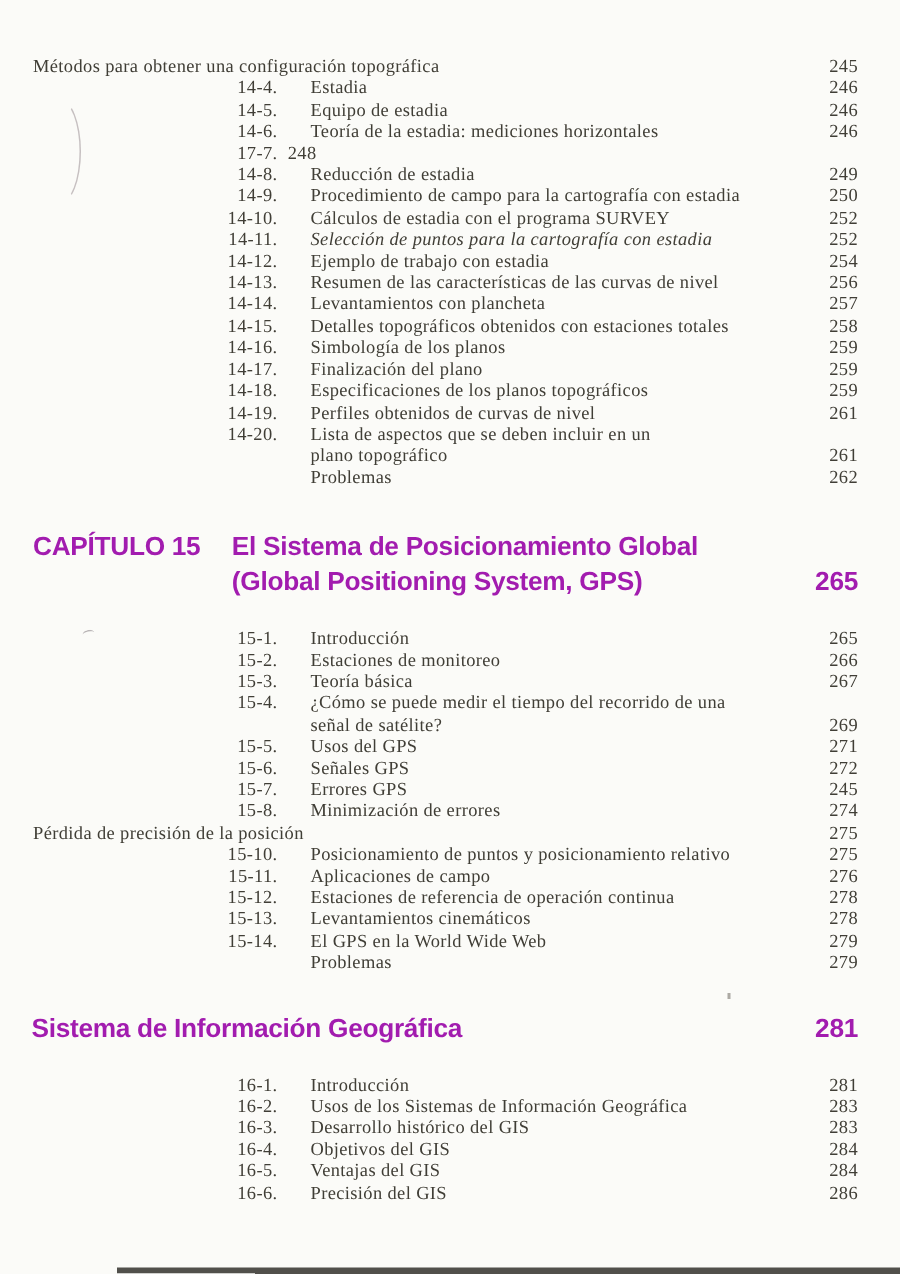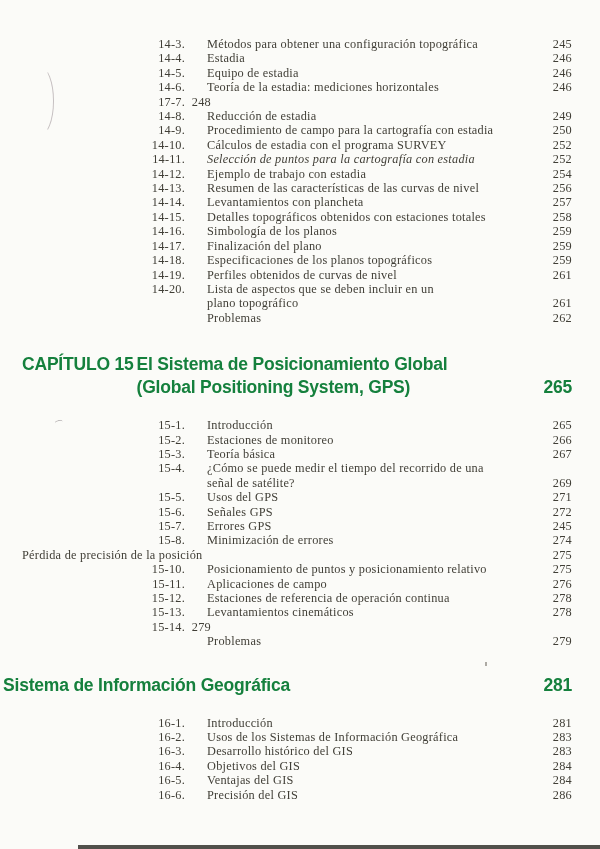--- a/index.html
+++ b/index.html
@@ -42,44 +42,43 @@
   .num{flex:0 0 185px;text-align:right;white-space:pre;}
   .title{flex:1;margin-left:22px;}
   .title.italic .t1{font-style:italic;}
   .t1,.t2{display:block;}
   .pg{flex:0 0 auto;min-width:26px;text-align:right;align-self:flex-end;}
 
   
   .chap{
     display:flex;align-items:flex-start;
     font-family:"Liberation Sans", sans-serif;font-weight:700;
-    font-size:17.5px;line-height:23px;color:#15803d;letter-spacing:-0.2px;
+    font-size:17.5px;line-height:23px;color:#a21caf;letter-spacing:-0.2px;
   }
   .chap-label{flex:0 0 auto;margin-left:22px;white-space:pre;}
-  .chap-title{flex:1;margin-left:3px;}
+  .chap-title{flex:1;margin-left:21px;}
   .chap-line{display:block;}
   .chap-page{flex:0 0 auto;min-width:30px;text-align:right;align-self:flex-end;}
   .chap-15{margin-top:28px;margin-bottom:19px;}
   .chap-16{margin-top:25px;margin-bottom:19px;}
 </style>
 </head>
 <body>
 
 <div class="page">
 
   <div class="arc-artifact"></div>
   <div class="speck-tilde"></div>
   <div class="speck-dot"></div>
 
   <main class="toc">
 
     <section class="entries">
 
         <div class="row">
-          <span class="num">14-3.</span>
           <span class="title">
             <span class="t1">Métodos para obtener una configuración topográfica</span>
 
           </span>
           <span class="pg">245</span>
         </div>
 
         <div class="row">
           <span class="num">14-4.</span>
           <span class="title">
@@ -361,20 +360,24 @@
           <span class="num">15-13.</span>
           <span class="title">
             <span class="t1">Levantamientos cinemáticos</span>
 
           </span>
           <span class="pg">278</span>
         </div>
 
         <div class="row">
           <span class="num">15-14.</span>
+          <span class="title">
+            <span class="t1">El GPS en la World Wide Web</span>
+
+          </span>
           <span class="pg">279</span>
         </div>
 
         <div class="row">
           <span class="num"></span>
           <span class="title">
             <span class="t1">Problemas</span>
 
           </span>
           <span class="pg">279</span>

